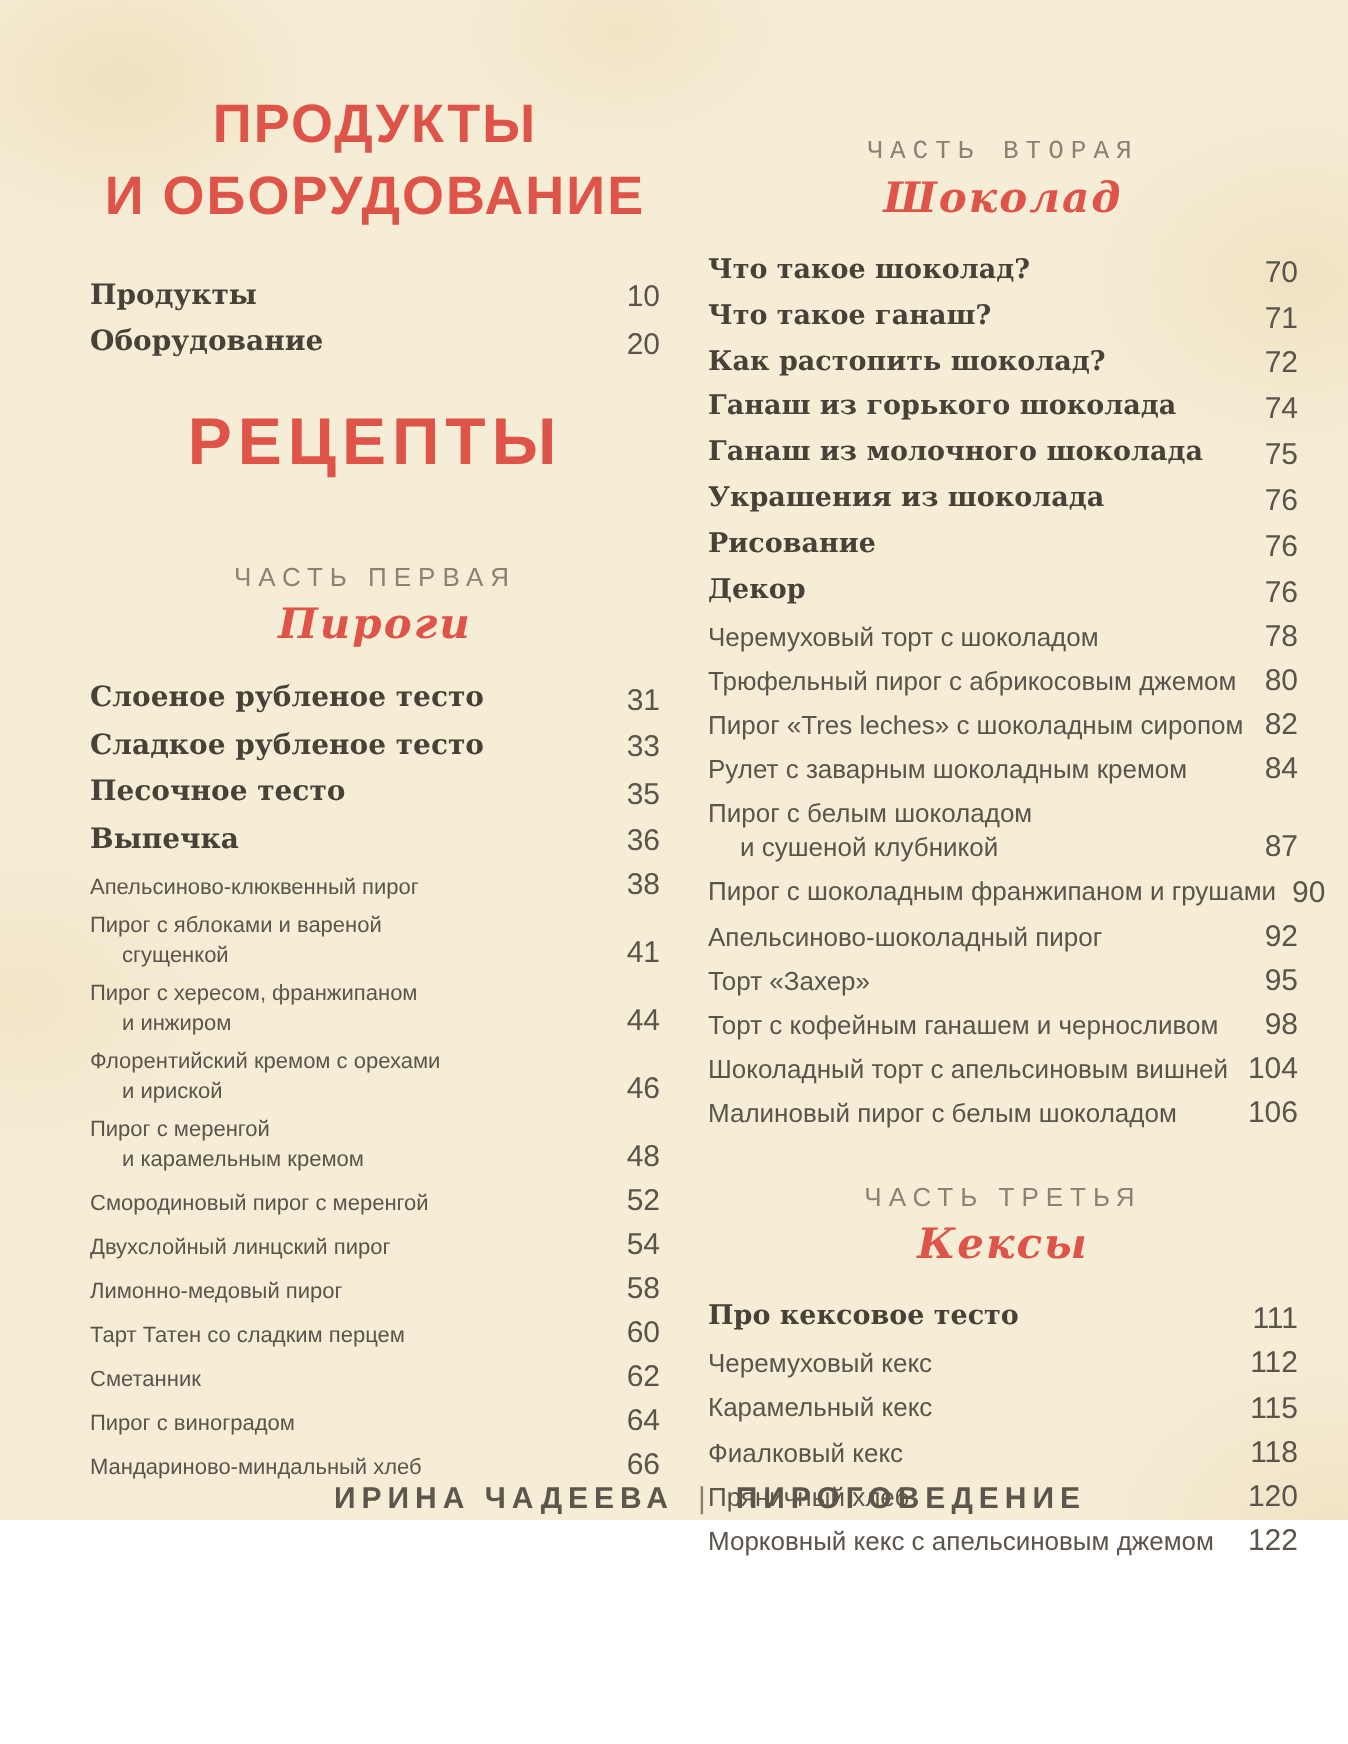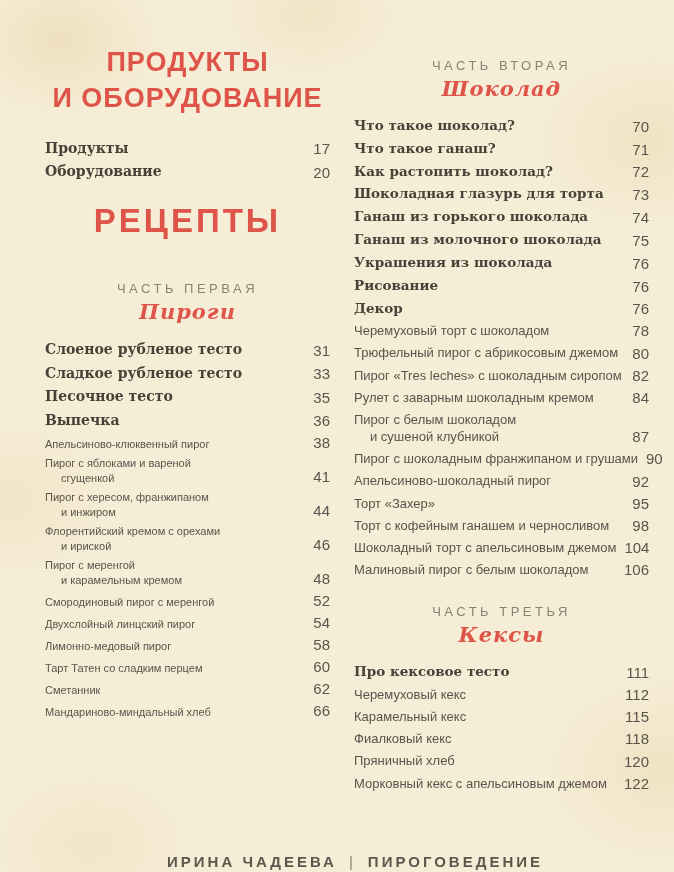--- a/index.html
+++ b/index.html
@@ -5,21 +5,21 @@
   * { margin: 0; padding: 0; box-sizing: border-box; }
   html, body { width: 674px; height: 872px; }
   body {
     font-family: "Liberation Sans", sans-serif;
     overflow: hidden;
     color: var(--text, #544e45);
   }
   .page {
     position: relative;
     width: 674px;
-    height: 872px;
+    height: 760px;
     padding: 38px 25px 0 45px;
     background:
       radial-gradient(ellipse 150px 110px at 60px 40px, rgba(213,183,106,.22), transparent 70%),
       radial-gradient(ellipse 130px 90px at 310px 15px, rgba(213,183,106,.16), transparent 70%),
       radial-gradient(ellipse 170px 130px at 650px 140px, rgba(213,183,106,.18), transparent 70%),
       radial-gradient(ellipse 150px 120px at 10px 500px, rgba(213,183,106,.14), transparent 70%),
       radial-gradient(ellipse 180px 140px at 665px 770px, rgba(213,183,106,.18), transparent 70%),
       radial-gradient(ellipse 150px 110px at 90px 845px, rgba(213,183,106,.14), transparent 70%),
       var(--bg, #f6edd7);
   }
@@ -42,21 +42,21 @@
     letter-spacing: 3px;
     margin-top: 18px;
   }
   .part-label {
     text-align: center;
     font-size: 13px;
     letter-spacing: 3.5px;
     color: var(--muted, #8d8173);
     margin-top: 38px;
   }
-  .col-right .part-label.first { margin-top: 20px; }
+  .col-right .part-label.first { margin-top: 30px; font-family: Liberation Mono, monospace; }
   .col-right .part-label.third { margin-top: 26px; }
   .script-title {
     text-align: center;
     font-family: "DejaVu Serif", serif;
     font-style: italic;
     font-weight: 700;
     font-size: 21px;
     letter-spacing: 1px;
     color: var(--accent, #df5449);
     margin: 3px 0 16px 0;
@@ -114,21 +114,21 @@
 
 <div class="page">
   <div class="columns">
 
     <div class="col col-left">
       <h1 class="main-heading"><span>ПРОДУКТЫ</span><br><span>И ОБОРУДОВАНИЕ</span></h1>
 
       <div class="entries products">
           <div class="entry chapter">
             <span class="entry-label"><span>Продукты</span></span>
-            <span class="entry-page">17</span>
+            <span class="entry-page">10</span>
           </div>
           <div class="entry chapter">
             <span class="entry-label"><span>Оборудование</span></span>
             <span class="entry-page">20</span>
           </div>
         </div>
 
       <h1 class="main-heading recipes">РЕЦЕПТЫ</h1>
 
       <div class="part-label">ЧАСТЬ ПЕРВАЯ</div>
@@ -183,20 +183,24 @@
             <span class="entry-label"><span>Лимонно-медовый пирог</span></span>
             <span class="entry-page">58</span>
           </div>
           <div class="entry">
             <span class="entry-label"><span>Тарт Татен со сладким перцем</span></span>
             <span class="entry-page">60</span>
           </div>
           <div class="entry">
             <span class="entry-label"><span>Сметанник</span></span>
             <span class="entry-page">62</span>
+          </div>
+          <div class="entry">
+            <span class="entry-label"><span>Пирог с виноградом</span></span>
+            <span class="entry-page">64</span>
           </div>
           <div class="entry">
             <span class="entry-label"><span>Мандариново-миндальный хлеб</span></span>
             <span class="entry-page">66</span>
           </div>
         </div>
     </div>
 
     <div class="col col-right">
       <div class="part-label first">ЧАСТЬ ВТОРАЯ</div>
@@ -209,24 +213,20 @@
           </div>
           <div class="entry chapter">
             <span class="entry-label"><span>Что такое ганаш?</span></span>
             <span class="entry-page">71</span>
           </div>
           <div class="entry chapter">
             <span class="entry-label"><span>Как растопить шоколад?</span></span>
             <span class="entry-page">72</span>
           </div>
           <div class="entry chapter">
-            <span class="entry-label"><span>Шоколадная глазурь для торта</span></span>
-            <span class="entry-page">73</span>
-          </div>
-          <div class="entry chapter">
             <span class="entry-label"><span>Ганаш из горького шоколада</span></span>
             <span class="entry-page">74</span>
           </div>
           <div class="entry chapter">
             <span class="entry-label"><span>Ганаш из молочного шоколада</span></span>
             <span class="entry-page">75</span>
           </div>
           <div class="entry chapter">
             <span class="entry-label"><span>Украшения из шоколада</span></span>
             <span class="entry-page">76</span>
@@ -269,21 +269,21 @@
           </div>
           <div class="entry">
             <span class="entry-label"><span>Торт «Захер»</span></span>
             <span class="entry-page">95</span>
           </div>
           <div class="entry">
             <span class="entry-label"><span>Торт с кофейным ганашем и черносливом</span></span>
             <span class="entry-page">98</span>
           </div>
           <div class="entry">
-            <span class="entry-label"><span>Шоколадный торт с апельсиновым джемом</span></span>
+            <span class="entry-label"><span>Шоколадный торт с апельсиновым вишней</span></span>
             <span class="entry-page">104</span>
           </div>
           <div class="entry">
             <span class="entry-label"><span>Малиновый пирог с белым шоколадом</span></span>
             <span class="entry-page">106</span>
           </div>
         </div>
 
       <div class="part-label third">ЧАСТЬ ТРЕТЬЯ</div>
       <div class="script-title">Кексы</div>

